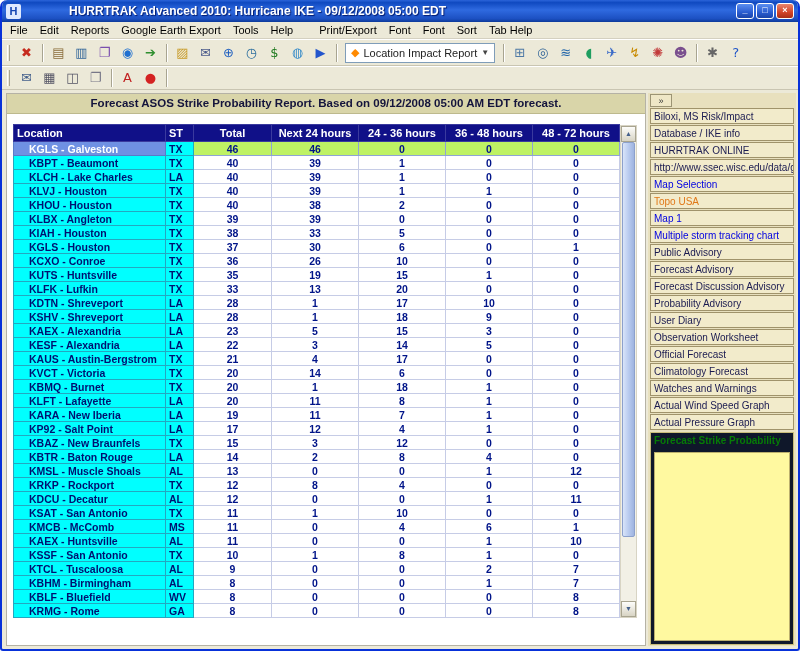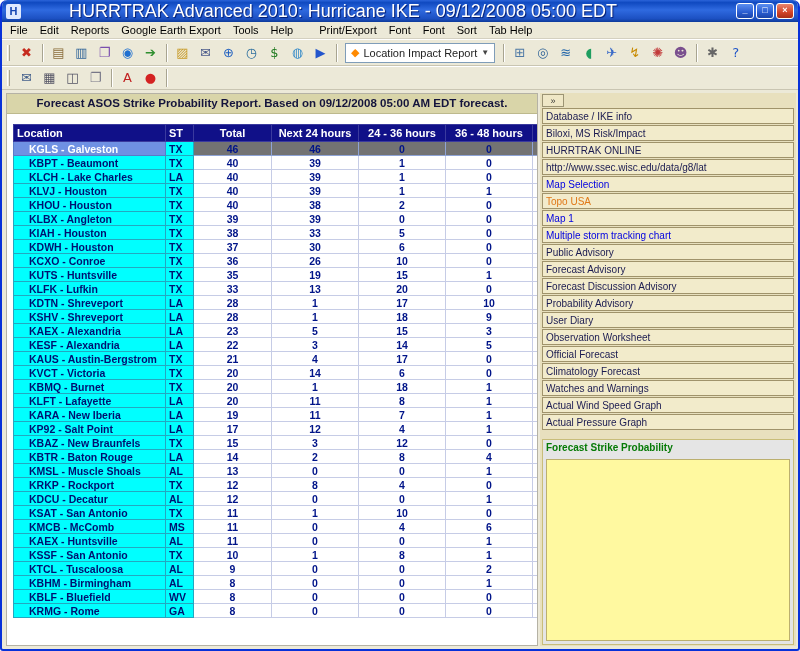--- a/index.html
+++ b/index.html
@@ -6,21 +6,21 @@
   html,body{width:800px;height:651px;font-family:"Liberation Sans",sans-serif;background:#fff;}
   .window{width:800px;height:651px;display:flex;flex-direction:column;background:#ECE9D8;
     border:2px solid #0831D9;border-top:none;border-radius:7px 7px 3px 3px;overflow:hidden;}
 
   
   .titlebar{height:22px;flex:0 0 22px;display:flex;align-items:center;padding:0 4px;
     background:linear-gradient(180deg,#2b64d9 0%,#0f49c0 12%,#2f6ae0 45%,#1c50c2 85%,#0d3a9a 100%);
     border-radius:5px 5px 0 0;}
   .app-ico{width:15px;height:15px;margin-right:4px;border-radius:2px;background:#dfe9ff;
     color:#1646b4;font-size:11px;line-height:15px;text-align:center;font-weight:bold;}
-  .title-text{color:#fff;font-size:18px;font-weight:normal;text-shadow:1px 1px 1px #001a6e;
+  .title-text{color:#fff;font-size:12px;font-weight:bold;text-shadow:1px 1px 1px #001a6e;
     flex:1;white-space:nowrap;overflow:hidden;padding-left:44px;}
   .winbtns{display:flex;gap:2px;}
   .wbtn{width:18px;height:16px;border:1px solid #fff;border-radius:3px;color:#fff;font-size:9px;
     line-height:13px;text-align:center;font-weight:bold;
     background:linear-gradient(180deg,#5a8ef0,#2a5cd0 60%,#1c44a8);}
   .wbtn.close{background:linear-gradient(180deg,#e8866e,#d14328 60%,#a82f18);}
 
   
   .menubar{height:17px;flex:0 0 17px;display:flex;align-items:center;background:#ECE9D8;
     border-bottom:1px solid #D4D0C0;font-size:11px;padding-left:2px;}
@@ -36,56 +36,56 @@
   .tb-btn{width:21px;height:20px;margin:0 1px;border:1px solid transparent;background:transparent;
     font-size:13px;line-height:18px;text-align:center;cursor:default;font-family:"DejaVu Sans",sans-serif;}
   .tb-sep{width:1px;height:18px;background:#A8A490;box-shadow:1px 0 0 #fff;margin:0 4px;}
   .tb-drop{height:20px;display:inline-flex;align-items:center;gap:4px;margin:0 4px;
     background:#fff;border:1px solid #7F9DB9;padding:0 5px;font-size:11px;color:#222;}
   .tb-drop .d-ico{color:#FF8A00;font-size:11px;}
   .tb-drop .d-arrow{font-size:8px;color:#444;}
 
   
   .content{flex:1;display:flex;padding:3px 2px 3px 4px;gap:2px;overflow:hidden;}
-  .main-panel{width:532px;background:#fff;border:1px solid #B5B2A5;display:flex;flex-direction:column;overflow:hidden;}
+  .main-panel{width:640px;background:#fff;border:1px solid #B5B2A5;display:flex;flex-direction:column;overflow:hidden;}
   .report-band{height:20px;flex:0 0 20px;background:#D9D5A9;border-bottom:1px solid #BDB98D;
     font-size:11.5px;font-weight:bold;color:#14143C;text-align:center;line-height:19px;
     white-space:nowrap;overflow:hidden;}
   .table-zone{display:flex;align-items:flex-end;padding:2px 0 0 6px;margin-top:8px;}
 
   table.report{border-collapse:collapse;table-layout:fixed;width:606px;}
   table.report th{background:#101088;color:#fff;font-size:11px;font-weight:bold;height:17px;
     border:1px solid #3A3A9E;padding:0 3px;white-space:nowrap;overflow:hidden;}
   th.t-left{text-align:left;} th.t-center{text-align:center;}
   col.c-loc{width:152px;} col.c-st{width:28px;} col.c-tot{width:78px;} col.c-p{width:87px;}
   table.report td{height:14px;font-size:10.5px;font-weight:bold;white-space:nowrap;overflow:hidden;}
   td.loc{background:#00FFFF;color:#001070;padding-left:15px;border:1px solid #23A8C0;}
   td.st{background:#00FFFF;color:#001070;padding-left:3px;border:1px solid #23A8C0;}
   td.num{background:#fff;color:#001489;text-align:center;border:1px solid #C6CCE6;}
   tr.selected td.loc{background:#6F91E3;color:#fff;border-color:#5a7bc8;}
-  tr.selected td.num{background:#737373;border-color:#8FA4D6;}
+  tr.selected td.num{background:#bef264;border-color:#8FA4D6;}
 
   
   .vscroll{width:17px;height:493px;background:#F2F0E6;border:1px solid #D8D4C4;display:flex;flex-direction:column;}
   .sc-btn{height:16px;flex:0 0 16px;background:linear-gradient(180deg,#FDFDFB,#D8D4C4);
     border:1px solid #A8A490;font-size:7px;color:#44608C;text-align:center;line-height:14px;}
   .sc-track{flex:1;position:relative;}
   .sc-thumb{position:absolute;top:0;left:1px;right:1px;height:86%;border-radius:2px;
     background:linear-gradient(90deg,#D9E4F9,#B9CBEF 50%,#9FB4E0);border:1px solid #8CA0CC;}
 
   
   .sidebar{flex:1;background:#E8E0BE;display:flex;flex-direction:column;padding:1px 2px;overflow:hidden;}
   .collapse-btn{width:22px;height:13px;flex:0 0 13px;margin:0 0 1px 0;background:#EFE7C6;border:1px solid #9C9474;
     font-size:9px;line-height:10px;text-align:center;color:#333;}
   .side-list{display:flex;flex-direction:column;}
   .side-btn{height:16px;flex:0 0 16px;margin-bottom:1px;background:#F2EBCB;border:1px solid #A0936B;
     font-size:10px;line-height:13px;text-align:left;padding:0 3px;white-space:nowrap;overflow:hidden;
     font-family:"Liberation Sans",sans-serif;cursor:default;}
   .c-default{color:#1A1A50;} .c-blue{color:#0000E0;} .c-orange{color:#E07818;} 
-  .yellow-zone{flex:1;background:#e5e5e5;border:1px solid #C8BD7A;display:flex;flex-direction:column;margin-top:8px;}
+  .yellow-zone{flex:1;background:#0f172a;border:1px solid #C8BD7A;display:flex;flex-direction:column;margin-top:1px;}
   .active-item{height:16px;flex:0 0 16px;font-size:10px;font-weight:bold;color:#067A06;
     padding:2px 3px 0 3px;white-space:nowrap;overflow:hidden;}
   .notes-box{flex:1;margin:3px;background:#FFF9A0;border:1px solid #BBAF6E;}
 </style>
 </head>
 <body>
 
 <div class="window">
 
   <div class="titlebar">
@@ -251,21 +251,21 @@
               <tr>
                 <td class="loc">KIAH - Houston</td>
                 <td class="st">TX</td>
                 <td class="num">38</td>
                 <td class="num">33</td>
                 <td class="num">5</td>
                 <td class="num">0</td>
                 <td class="num">0</td>
               </tr>
               <tr>
-                <td class="loc">KDWH - Houston</td>
+                <td class="loc">KGLS - Houston</td>
                 <td class="st">TX</td>
                 <td class="num">37</td>
                 <td class="num">30</td>
                 <td class="num">6</td>
                 <td class="num">0</td>
                 <td class="num">1</td>
               </tr>
               <tr>
                 <td class="loc">KCXO - Conroe</td>
                 <td class="st">TX</td>
@@ -508,22 +508,22 @@
             <div class="sc-thumb"></div>
           </div>
           <div class="sc-btn">▼</div>
         </div>
       </div>
     </div>
 
     <div class="sidebar">
       <button class="collapse-btn">»</button>
       <div class="side-list" id="side-list">
+          <button class="side-btn c-default">Biloxi, MS Risk/Impact</button>
           <button class="side-btn c-default">Database / IKE info</button>
-          <button class="side-btn c-default">Biloxi, MS Risk/Impact</button>
           <button class="side-btn c-default">HURRTRAK ONLINE</button>
           <button class="side-btn c-default">http://www.ssec.wisc.edu/data/g8/lat</button>
           <button class="side-btn c-blue">Map Selection</button>
           <button class="side-btn c-orange">Topo USA</button>
           <button class="side-btn c-blue">Map 1</button>
           <button class="side-btn c-blue">Multiple storm tracking chart</button>
           <button class="side-btn c-default">Public Advisory</button>
           <button class="side-btn c-default">Forecast Advisory</button>
           <button class="side-btn c-default">Forecast Discussion Advisory</button>
           <button class="side-btn c-default">Probability Advisory</button>

